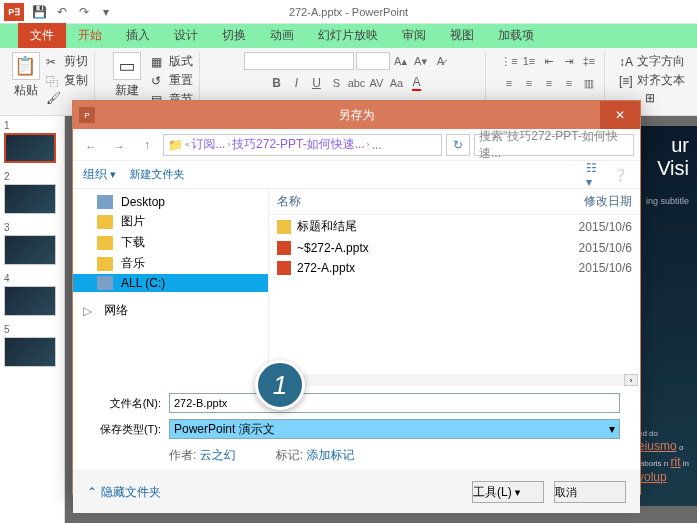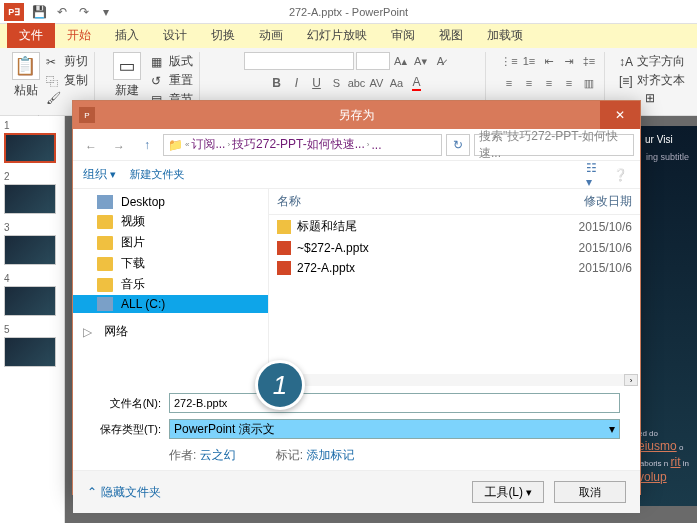--- a/index.html
+++ b/index.html
@@ -2,21 +2,21 @@
 <html><head>
 <meta charset="utf-8">
 <style>
 *{box-sizing:border-box;margin:0;padding:0;font-family:"Microsoft YaHei","Segoe UI",sans-serif;font-size:12px}
 body{width:697px;height:523px;background:#fff;overflow:hidden;position:relative}
 .titlebar{height:24px;background:#fff;display:flex;align-items:center;border-bottom:1px solid #e0e0e0}
 .app-icon{width:20px;height:18px;background:#d24726;color:#fff;margin:0 4px;display:flex;align-items:center;justify-content:center;font-size:9px;font-weight:bold}
 .qat{display:flex;gap:6px;margin-left:4px}
 .qat-btn{width:16px;height:16px;color:#666;display:flex;align-items:center;justify-content:center;cursor:pointer}
 .doc-title{position:absolute;left:50%;transform:translateX(-50%);color:#666;font-size:11px}
-.tabs{height:24px;display:flex;align-items:flex-end;background:#fef9c3;padding-left:7px}
+.tabs{height:24px;display:flex;align-items:flex-end;background:#86efac;padding-left:18px}
 .tab{padding:4px 12px;font-size:12px;color:#444;cursor:pointer}
 .tab.file{background:#d24726;color:#fff}
 .tab.active{color:#d24726}
 .ribbon{height:68px;background:#f5f5f5;border-bottom:1px solid #ddd;display:flex;padding:4px 6px;gap:8px}
 .rgroup{display:flex;flex-direction:column;align-items:center;border-right:1px solid #ddd;padding:0 6px}
 .rbig{display:flex;flex-direction:column;align-items:center;gap:2px;font-size:10px;color:#444}
 .rbig-icon{width:28px;height:28px;background:#fff;border:1px solid #ccc;display:flex;align-items:center;justify-content:center;font-size:18px}
 .rsmall{display:flex;align-items:center;gap:4px;font-size:10px;color:#444;padding:1px 0}
 .rsmall .ic{width:14px;height:14px;display:inline-block}
 .fontbox{display:flex;gap:2px;align-items:center;margin-bottom:4px}
@@ -25,31 +25,31 @@
 .fbtn{width:18px;height:18px;border:1px solid transparent;display:flex;align-items:center;justify-content:center;color:#666;font-size:11px}
 .rlabel{font-size:10px;color:#777;text-align:left;margin-top:8px}
 .work{display:flex;height:calc(523px - 116px)}
 .thumbs{width:65px;background:#fff;border-right:1px solid #ddd;overflow:hidden;padding:4px}
 .thumb{margin-bottom:8px}
 .thumb-num{font-size:10px;color:#666;margin-bottom:2px}
 .thumb-img{width:52px;height:30px;background:linear-gradient(135deg,#1a2a3a,#2a4a5a);border:1px solid #ccc}
 .thumb.sel .thumb-img{border:2px solid #d24726}
 .canvas{flex:1;background:#6a6a6a;position:relative;overflow:hidden}
 .slide-preview{position:absolute;right:0;top:10px;width:60px;height:380px;background:linear-gradient(180deg,#0a1a2a,#1a3a4a);color:#fff;padding:8px;font-size:10px}
-.slide-preview .vtitle{font-size:10px;}
-.slide-preview .vsub{font-size:9px;color:#aab;text-align:right;margin-top:7px}
+.slide-preview .vtitle{font-size:20px;text-align:right}
+.slide-preview .vsub{font-size:9px;color:#aab;text-align:right;margin-top:16px}
 .dialog{position:absolute;left:72px;top:100px;width:569px;height:395px;background:#fff;border:1px solid #c97a5a;box-shadow:0 4px 20px rgba(0,0,0,0.3)}
 .dlg-title{height:28px;background:#d87a5a;color:#fff;display:flex;align-items:center;justify-content:center;position:relative}
 .dlg-title .ppico{position:absolute;left:6px;width:16px;height:16px;background:#b85a3a;font-size:8px;display:flex;align-items:center;justify-content:center}
 .dlg-close{position:absolute;right:0;top:0;width:40px;height:28px;background:#c85030;display:flex;align-items:center;justify-content:center;color:#fff;cursor:pointer}
 .dlg-nav{height:32px;background:#fff;display:flex;align-items:center;padding:0 6px;gap:4px;border-bottom:1px solid #eee}
 .nav-btn{width:24px;height:24px;border:1px solid transparent;display:flex;align-items:center;justify-content:center;color:#888;cursor:pointer}
 .nav-btn.en{color:#4a7ab0}
 .bc{flex:1;border:1px solid #ccc;height:22px;display:flex;align-items:center;padding:0 4px;gap:2px;font-size:11px}
-.bc-seg{color:#701a75;cursor:pointer}
+.bc-seg{color:#8b5cf6;cursor:pointer}
 .bc-arr{color:#888;font-size:8px}
 .refresh{width:24px;height:22px;border:1px solid #ccc;display:flex;align-items:center;justify-content:center;color:#4a7ab0;cursor:pointer}
 .search{width:160px;height:22px;border:1px solid #ccc;display:flex;align-items:center;padding:0 4px;color:#888;font-size:11px}
 .dlg-tb{height:28px;display:flex;align-items:center;padding:0 10px;gap:14px;border-bottom:1px solid #eee}
 .tb-link{color:#1a6aa8;cursor:pointer;font-size:11px}
 .tb-right{margin-left:auto;display:flex;gap:8px}
 .tb-icn{width:18px;height:18px;color:#4a7ab0;cursor:pointer;display:flex;align-items:center;justify-content:center}
 .dlg-body{display:flex;height:198px}
 .tree{width:195px;overflow:auto;padding:4px 0}
 .tree-item{display:flex;align-items:center;gap:8px;padding:2px 8px 2px 24px;cursor:pointer;font-size:11px}
@@ -74,21 +74,21 @@
 .frow2{display:flex;align-items:center;gap:8px;margin-bottom:6px}
 .flabel{width:68px;text-align:right;font-size:11px}
 .finput{flex:1;border:1px solid #8aa;height:20px;padding:0 4px;font-size:11px}
 .finput.combo{background:#7dd3fc}
 .meta{display:flex;gap:40px;padding:2px 0 0 76px;font-size:11px}
 .meta .ml{color:#666}
 .meta .mv{color:#1a6aa8;cursor:pointer}
 .dlg-foot{display:flex;align-items:center;padding:10px 14px;gap:10px;border-top:1px solid #eee;background:#f5f5f5}
 .hide-folders{display:flex;align-items:center;gap:4px;color:#1a6aa8;cursor:pointer;font-size:11px}
 .foot-spacer{flex:1}
-.btn{min-width:72px;height:22px;border:1px solid #aaa;background:#f0f0f0;cursor:pointer;font-size:11px;display:flex;align-items:center;justify-content:center}
+.btn{min-width:72px;height:22px;border:1px solid #aaa;background:#f0f0f0;cursor:pointer;font-size:11px;display:flex;align-items:center;}
 .btn.primary{border:1px solid #5a8ac0;background:#eaf2fa}
 .callout{position:absolute;left:255px;top:360px;width:50px;height:50px;border-radius:50%;background:#2a6a8a;color:#fff;display:flex;align-items:center;justify-content:center;font-size:26px;font-style:italic;border:3px solid #fff;box-shadow:0 2px 6px rgba(0,0,0,0.3);z-index:10}
 .lorem{position:absolute;right:4px;bottom:20px;width:55px;font-size:8px;color:#c8c8d8;line-height:1.3}
 .lorem u{color:#d87a5a}
 </style>
 </head>
 <body>
 
 <div class="titlebar">
   <div class="app-icon">P∃</div>
@@ -286,24 +286,20 @@
     </div>
   </div>
   <div class="dlg-body">
     <div class="tree">
       <div class="tree-item">
           <span class="dico"></span>
           <span>Desktop</span>
         </div>
       <div class="tree-item">
           <span class="fico"></span>
-          <span>视频</span>
-        </div>
-      <div class="tree-item">
-          <span class="fico"></span>
           <span>图片</span>
         </div>
       <div class="tree-item">
           <span class="fico"></span>
           <span>下载</span>
         </div>
       <div class="tree-item">
           <span class="fico"></span>
           <span>音乐</span>
         </div>

